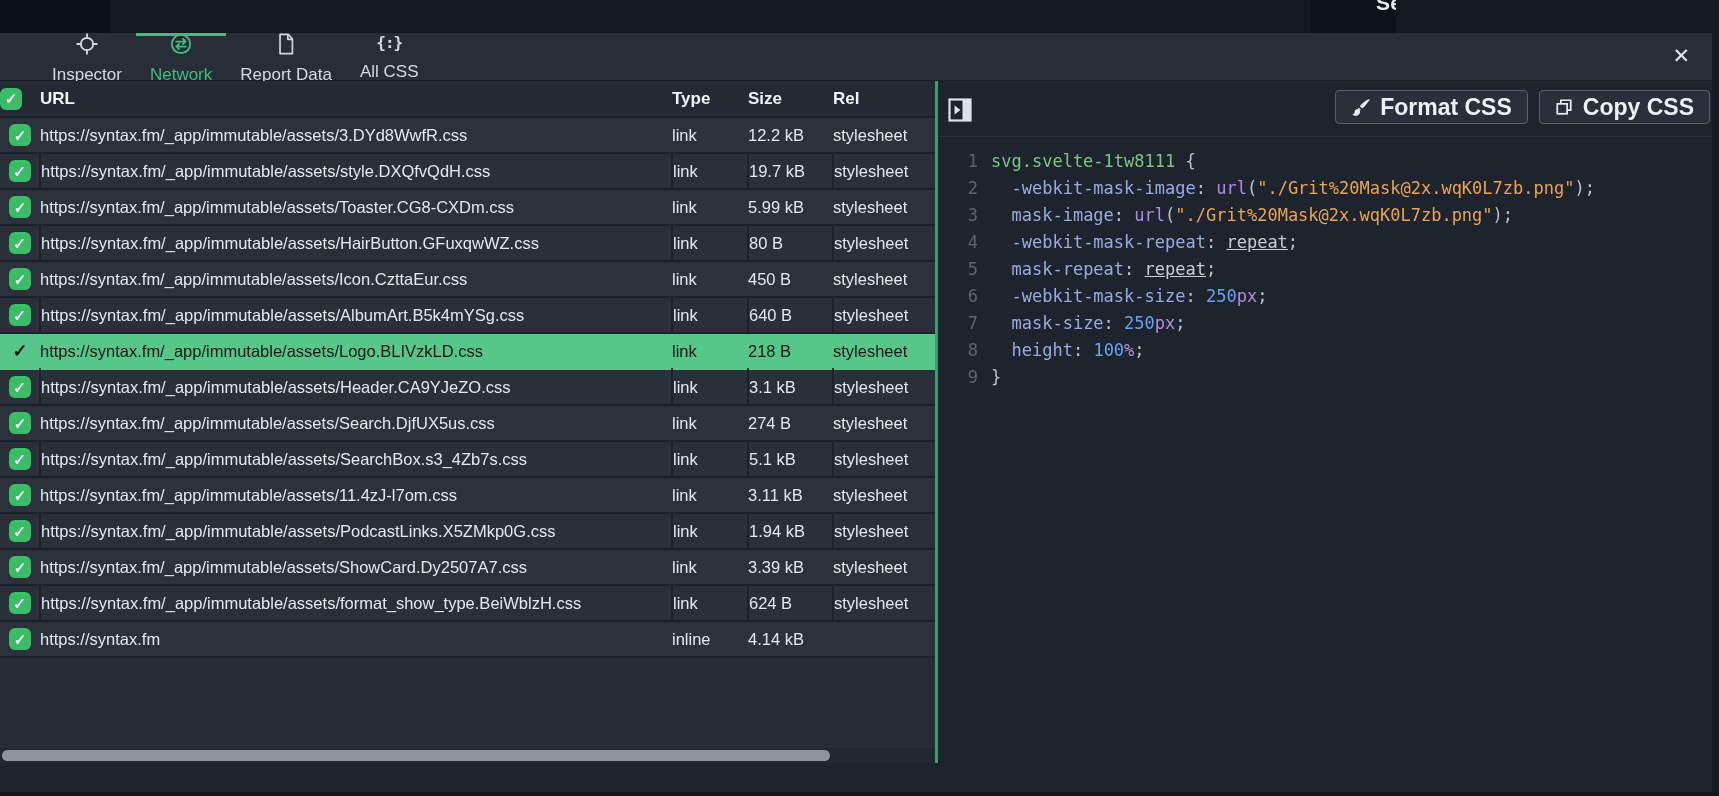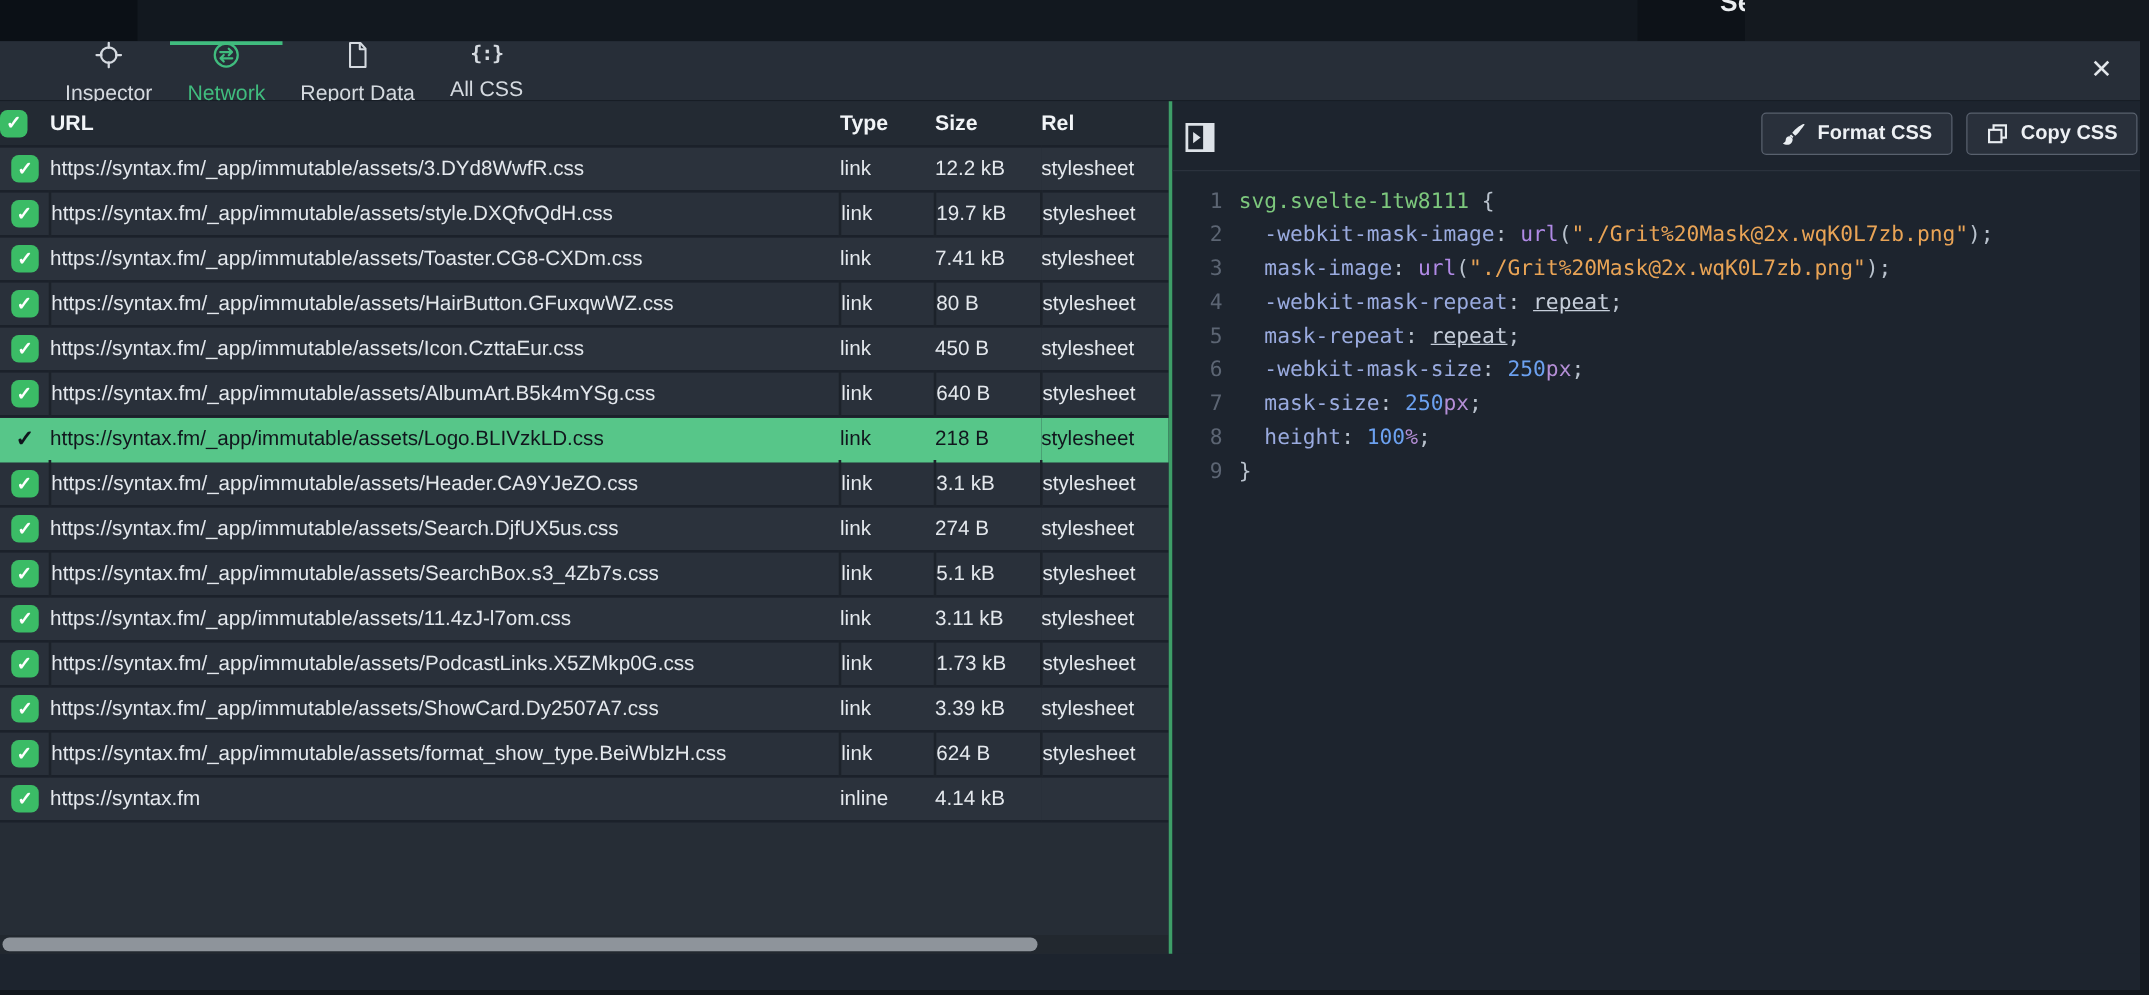--- a/index.html
+++ b/index.html
@@ -68,21 +68,21 @@
   
   .divider { position:absolute; left:935px; top:48px; width:3px; height:682px; background:#3e9e68; }
 
   
   .right-panel { position:absolute; left:938px; top:48px; width:774px; height:682px; background:#1d242e; overflow:hidden; }
   .panel-toolbar { position:absolute; left:0; top:0; width:100%; height:56px; border-bottom:1px solid #2b323d; }
   .toggle-btn { position:absolute; left:10px; top:17px; width:24px; height:24px; display:flex; }
   .panel-actions { position:absolute; right:2px; top:9px; display:flex; gap:11px; }
   .panel-btn { display:flex; align-items:center; gap:10px; height:34px; padding:0 15px;
     border:1px solid #59616e; border-radius:4px; background:#29303b;
-    color:#edf0f4; font-size:16px; font-weight:700; cursor:default; }
+    color:#edf0f4; font-size:23px; font-weight:700; cursor:default; }
 
   .code { position:absolute; left:0; top:67px; width:100%;
     font-family:"DejaVu Sans Mono",monospace; font-size:17px; line-height:27px; white-space:pre; }
   .code-line { display:flex; }
   .ln { width:40px; flex:none; text-align:right; color:var(--syn-linenum,#5c6573); padding-right:0; }
   .lc { padding-left:13px; }
   .t-s { color:var(--syn-selector,#7dc87d); }
   .t-p { color:var(--syn-punct,#b9c2cd); }
   .t-k { color:var(--syn-property,#9aabdf); }
   .t-f { color:var(--syn-function,#b18ae6); }
@@ -186,21 +186,21 @@
             <td class="cell-check"><span class="checkbox">✓</span></td>
             <td class="pad-url bl">https://syntax.fm/_app/immutable/assets/style.DXQfvQdH.css</td>
             <td class="pad-type bl">link</td>
             <td class="pad-size bl">19.7 kB</td>
             <td class="pad-rel bl">stylesheet</td>
           </tr>
           <tr>
             <td class="cell-check"><span class="checkbox">✓</span></td>
             <td class="pad-url bl">https://syntax.fm/_app/immutable/assets/Toaster.CG8-CXDm.css</td>
             <td class="pad-type bl">link</td>
-            <td class="pad-size bl">7.41 kB</td>
+            <td class="pad-size bl">5.99 kB</td>
             <td class="pad-rel bl">stylesheet</td>
           </tr>
           <tr>
             <td class="cell-check"><span class="checkbox">✓</span></td>
             <td class="pad-url bl">https://syntax.fm/_app/immutable/assets/HairButton.GFuxqwWZ.css</td>
             <td class="pad-type bl">link</td>
             <td class="pad-size bl">80 B</td>
             <td class="pad-rel bl">stylesheet</td>
           </tr>
           <tr>
@@ -249,21 +249,21 @@
             <td class="cell-check"><span class="checkbox">✓</span></td>
             <td class="pad-url bl">https://syntax.fm/_app/immutable/assets/11.4zJ-l7om.css</td>
             <td class="pad-type bl">link</td>
             <td class="pad-size bl">3.11 kB</td>
             <td class="pad-rel bl">stylesheet</td>
           </tr>
           <tr>
             <td class="cell-check"><span class="checkbox">✓</span></td>
             <td class="pad-url bl">https://syntax.fm/_app/immutable/assets/PodcastLinks.X5ZMkp0G.css</td>
             <td class="pad-type bl">link</td>
-            <td class="pad-size bl">1.73 kB</td>
+            <td class="pad-size bl">1.94 kB</td>
             <td class="pad-rel bl">stylesheet</td>
           </tr>
           <tr>
             <td class="cell-check"><span class="checkbox">✓</span></td>
             <td class="pad-url bl">https://syntax.fm/_app/immutable/assets/ShowCard.Dy2507A7.css</td>
             <td class="pad-type bl">link</td>
             <td class="pad-size bl">3.39 kB</td>
             <td class="pad-rel bl">stylesheet</td>
           </tr>
           <tr>

